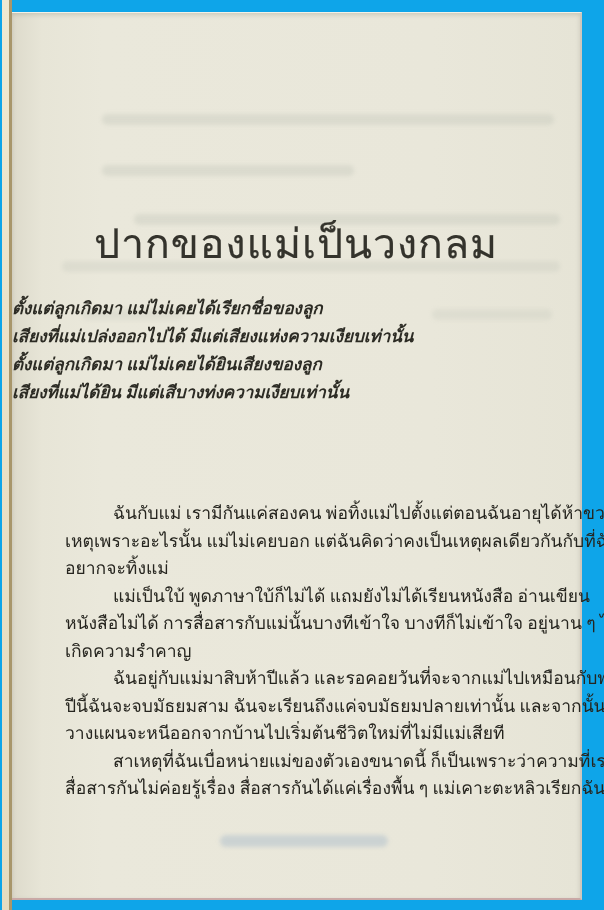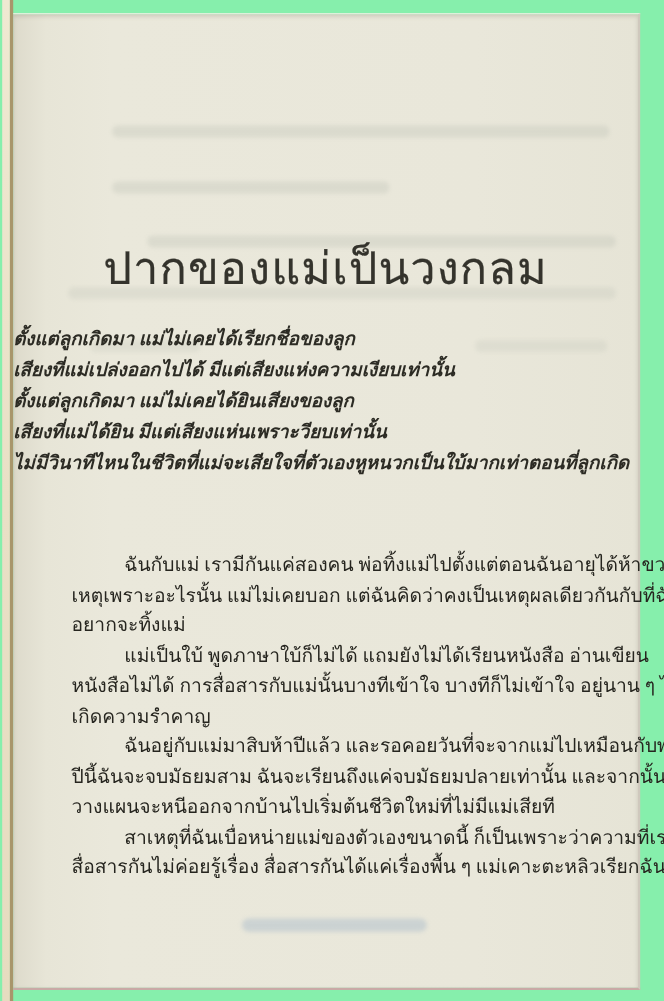--- a/index.html
+++ b/index.html
@@ -8,21 +8,21 @@
     width: 604px;
     height: 910px;
     overflow: hidden;
     background: #0b0a07;
     font-family: "Liberation Serif", "DejaVu Serif", serif;
   }
   .scan {
     position: relative;
     width: 604px;
     height: 910px;
-    background: #86efac;
+    background: #0ea5e9;
     text-decoration: underline;
   }
   
   .edge-strip-light {
     position: absolute;
     left: 2px; top: 0;
     width: 7px; height: 910px;
     background: linear-gradient(180deg, #efe9d2 0%, #e9e0c6 50%, #e6dcc0 100%);
   }
   .edge-strip-tan {
@@ -124,22 +124,21 @@
     <div class="ghost g5"></div>
     <div class="ghost g6"></div>
 
     <h1 class="title">ปากของแม่เป็นวงกลม</h1>
 
     <div class="epigraph">
 
     <div class="epi-line">ตั้งแต่ลูกเกิดมา แม่ไม่เคยได้เรียกชื่อของลูก</div>
         <div class="epi-line">เสียงที่แม่เปล่งออกไปได้ มีแต่เสียงแห่งความเงียบเท่านั้น</div>
         <div class="epi-line">ตั้งแต่ลูกเกิดมา แม่ไม่เคยได้ยินเสียงของลูก</div>
-        <div class="epi-line">เสียงที่แม่ได้ยิน มีแต่เสียงแห่นเพราะวียบเท่านั้น</div>
-        <div class="epi-line">ไม่มีวินาทีไหนในชีวิตที่แม่จะเสียใจที่ตัวเองหูหนวกเป็นใบ้มากเท่าตอนที่ลูกเกิด</div>
+        <div class="epi-line">เสียงที่แม่ได้ยิน มีแต่เสีบางท่งความเงียบเท่านั้น</div>
       </div>
 
     <div class="body-text">
 
     <div class="body-line indent">ฉันกับแม่ เรามีกันแค่สองคน พ่อทิ้งแม่ไปตั้งแต่ตอนฉันอายุได้ห้าขวบ</div>
         <div class="body-line">เหตุเพราะอะไรนั้น แม่ไม่เคยบอก แต่ฉันคิดว่าคงเป็นเหตุผลเดียวกันกับที่ฉัน</div>
         <div class="body-line">อยากจะทิ้งแม่</div>
         <div class="body-line indent">แม่เป็นใบ้ พูดภาษาใบ้ก็ไม่ได้ แถมยังไม่ได้เรียนหนังสือ อ่านเขียน</div>
         <div class="body-line">หนังสือไม่ได้ การสื่อสารกับแม่นั้นบางทีเข้าใจ บางทีก็ไม่เข้าใจ อยู่นาน ๆ ไปจะ</div>
         <div class="body-line">เกิดความรำคาญ</div>

